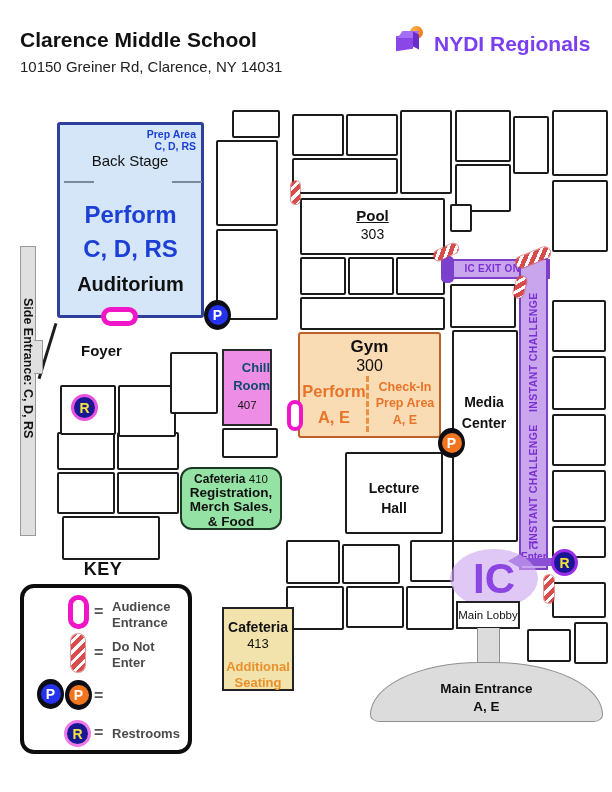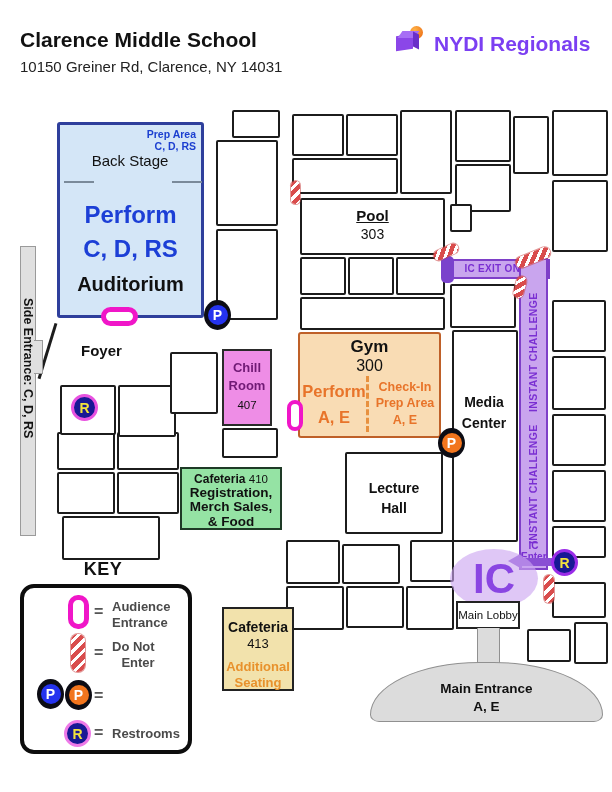--- a/index.html
+++ b/index.html
@@ -120,30 +120,30 @@
     </div>
     <div class="abs" style="left:66px;top:42px;height:56px;border-left:3px dashed #e8913f;"></div>
     <div class="lbl ctr" style="left:72px;top:45px;width:66px;font-size:12.5px;color:#e8742a;line-height:1.3;">
       <div>Check-In</div>
       <div>Prep Area</div>
       <div>A, E</div>
     </div>
   </div>
 
   <div class="abs" style="left:222px;top:349px;width:50px;height:77px;background:#ee8de6;border:2px solid #2a2a2a;">
-    <div class="lbl ctr" style="left:0;top:8px;width:100%;font-size:13px;color:#701a75;line-height:1.35;">
+    <div class="lbl ctr" style="left:0;top:8px;width:100%;font-size:13px;color:#0c4a6e;line-height:1.35;text-align:right;">
       <div>Chill</div>
       <div>Room</div>
     </div>
     <div class="lbl ctr" style="left:0;top:48px;width:100%;font-size:11.5px;font-weight:normal;color:#111;">407</div>
   </div>
 
   <div class="lbl" style="left:70px;top:342px;font-size:15px;margin-left:11px;">Foyer</div>
 
-  <div class="abs" style="left:180px;top:467px;width:102px;height:63px;background:#95e3a4;border:2px solid #1e3a26;border-radius:0;">
+  <div class="abs" style="left:180px;top:467px;width:102px;height:63px;background:#95e3a4;border:2px solid #1e3a26;border-radius:12px;">
     <div class="lbl ctr" style="left:0;top:4px;width:100%;font-size:12px;">
       <span>Cafeteria</span> <span style="font-weight:normal;font-size:11.5px;">410</span>
     </div>
     <div class="lbl ctr" style="left:0;top:17px;width:100%;font-size:13.5px;line-height:1.07;">
       <div>Registration,</div>
       <div>Merch Sales,</div>
       <div>&amp; Food</div>
     </div>
   </div>
 
@@ -228,21 +228,21 @@
 
     <div class="oval" style="left:44px;top:7px;width:21px;height:34px;border-radius:10px;"></div>
     <div class="eq" style="left:70px;top:15px;">=</div>
     <div class="lbl" style="left:88px;top:11px;font-size:13px;color:#4a4a4a;line-height:1.25;">
       <div>Audience</div>
       <div>Entrance</div>
     </div>
 
     <div class="stripe" style="left:47px;top:46px;width:14px;height:38px;border-radius:7px;"></div>
     <div class="eq" style="left:70px;top:56px;">=</div>
-    <div class="lbl" style="left:88px;top:51px;font-size:13px;color:#4a4a4a;line-height:1.25;text-align:right;">
+    <div class="lbl" style="left:88px;top:51px;font-size:13px;color:#4a4a4a;line-height:1.25;">
       <div>Do Not</div>
       <div>Enter</div>
     </div>
 
     <div class="pbadge" style="left:13px;top:91px;">
       <div class="pin" style="background:#2533ef;">P</div>
     </div>
     <div class="pbadge" style="left:41px;top:92px;">
       <div class="pin" style="background:#f2751d;">P</div>
     </div>

